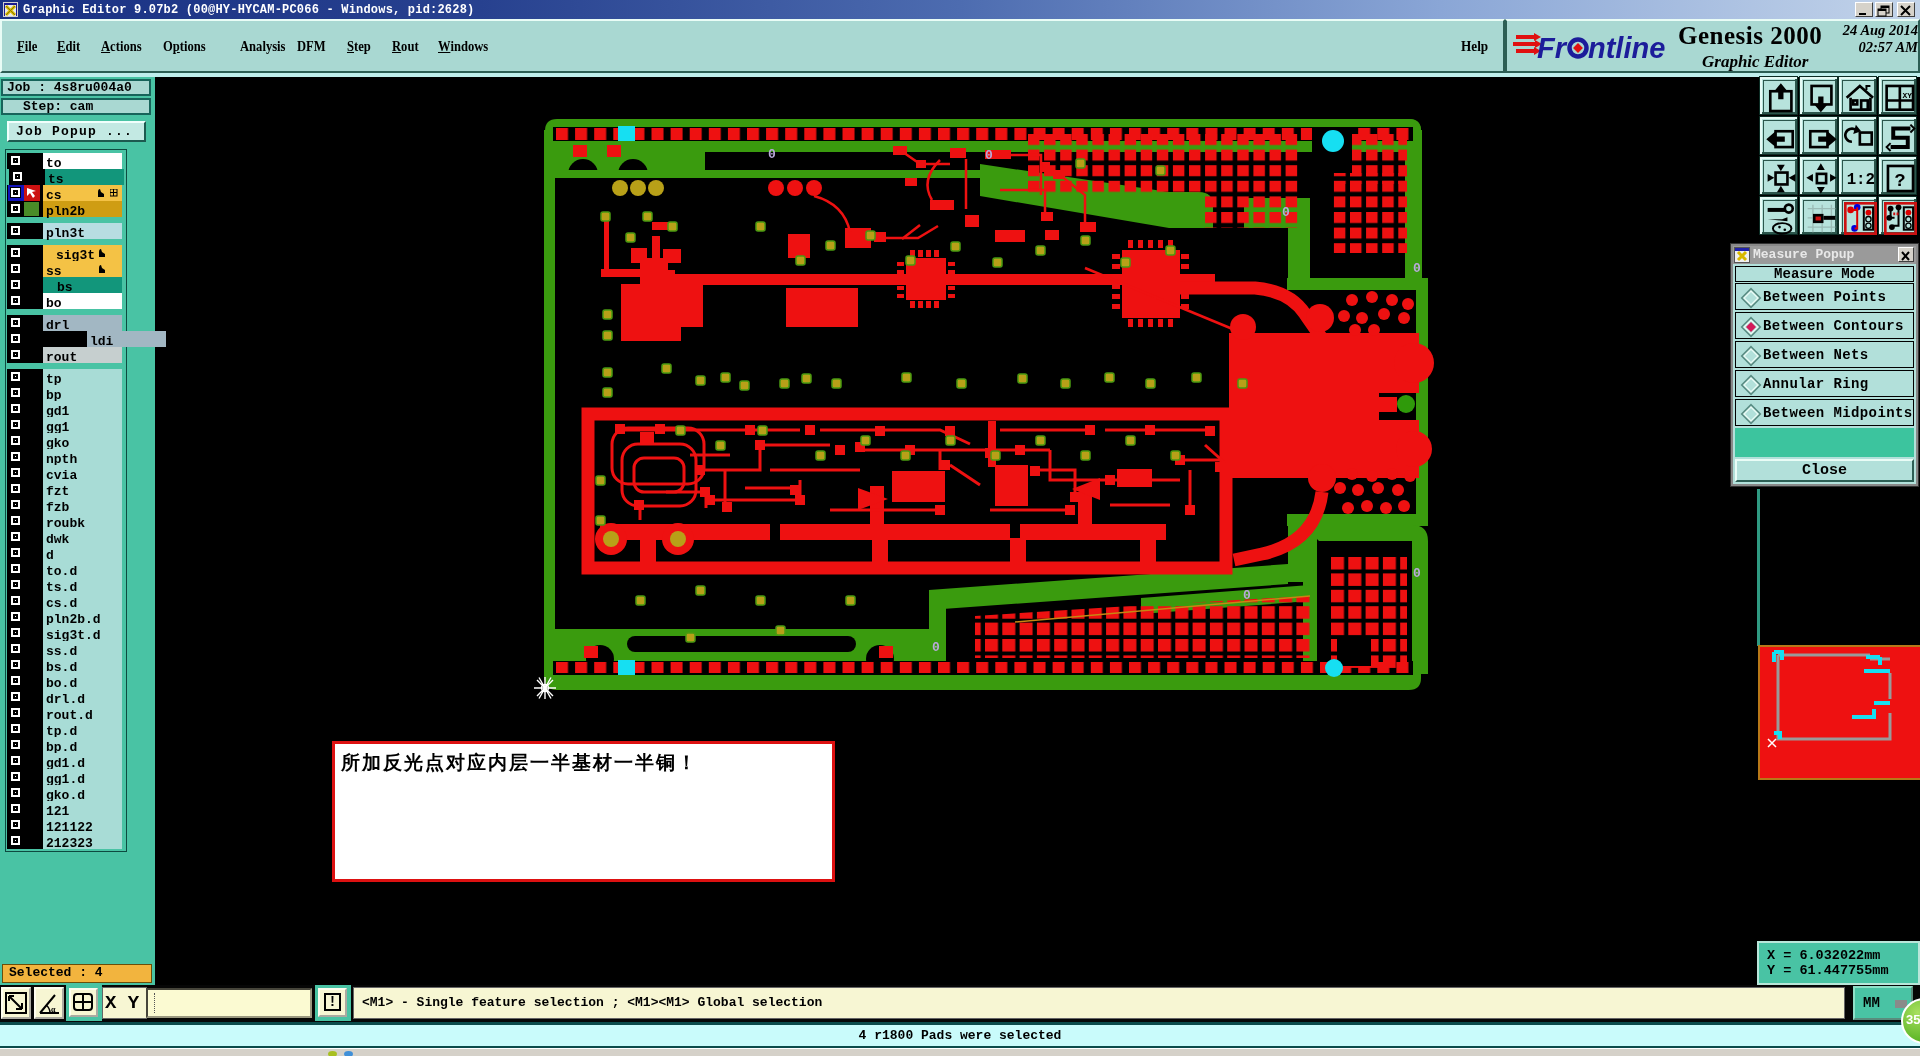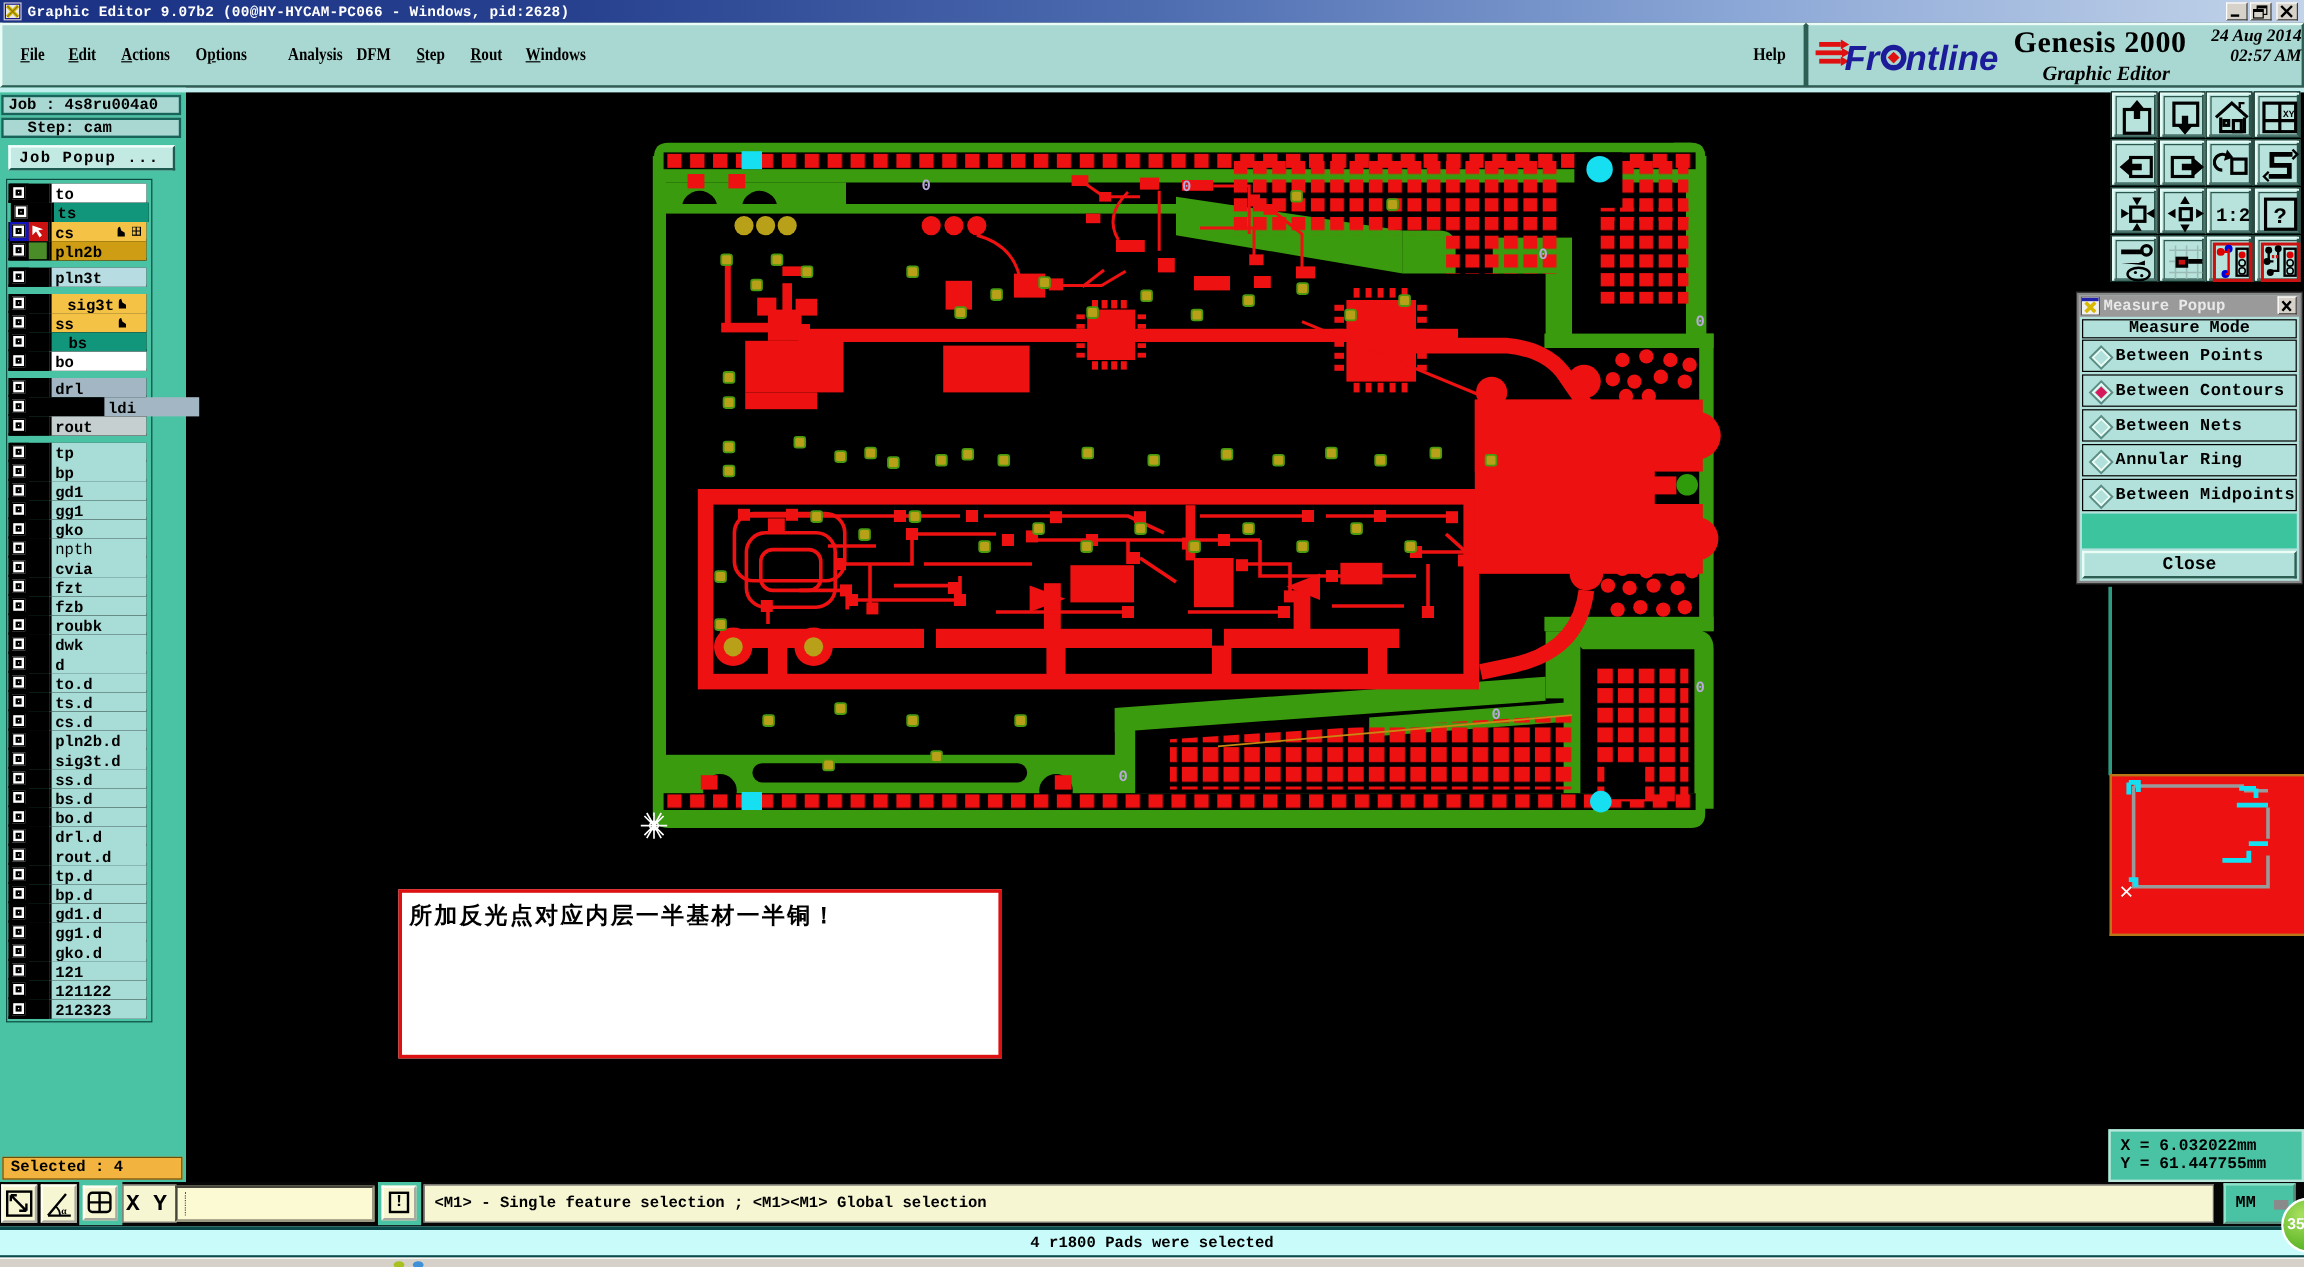--- a/index.html
+++ b/index.html
@@ -265,21 +265,21 @@
     </div>
     <div style="position:absolute;left:34px;top:0;width:81px;height:16px;background:#a8dcd6;border-left:2px solid #000;"><span style="font-family:'Liberation Mono',monospace;font-weight:bold;font-size:13px;line-height:15px;padding-left:3px;color:#000">gko</span></div>
   </div>
 
 <div style="position:absolute;left:7px;top:449px;width:115px;height:16px;background:#000;border-bottom:2px solid #000">
     <div style="position:absolute;left:1px;top:0;width:16px;height:16px;background:#000">
       <div style="position:absolute;left:2px;top:2px;width:11px;height:11px;background:#fff;border:1px solid #000">
         <div style="position:absolute;left:2px;top:2px;width:5px;height:5px;border:2px solid #000"></div>
       </div>
     </div>
-    <div style="position:absolute;left:34px;top:0;width:81px;height:16px;background:#a8dcd6;border-left:2px solid #000;"><span style="font-family:'Liberation Mono',monospace;font-weight:normal;font-size:13px;line-height:15px;padding-left:3px;color:#000">npth</span></div>
+    <div style="position:absolute;left:34px;top:0;width:81px;height:16px;background:#a8dcd6;border-left:2px solid #000;"><span style="font-family:'Liberation Mono',monospace;font-weight:bold;font-size:13px;line-height:15px;padding-left:3px;color:#000">npth</span></div>
   </div>
 
 <div style="position:absolute;left:7px;top:465px;width:115px;height:16px;background:#000;border-bottom:2px solid #000">
     <div style="position:absolute;left:1px;top:0;width:16px;height:16px;background:#000">
       <div style="position:absolute;left:2px;top:2px;width:11px;height:11px;background:#fff;border:1px solid #000">
         <div style="position:absolute;left:2px;top:2px;width:5px;height:5px;border:2px solid #000"></div>
       </div>
     </div>
     <div style="position:absolute;left:34px;top:0;width:81px;height:16px;background:#a8dcd6;border-left:2px solid #000;"><span style="font-family:'Liberation Mono',monospace;font-weight:bold;font-size:13px;line-height:15px;padding-left:3px;color:#000">cvia</span></div>
   </div>

